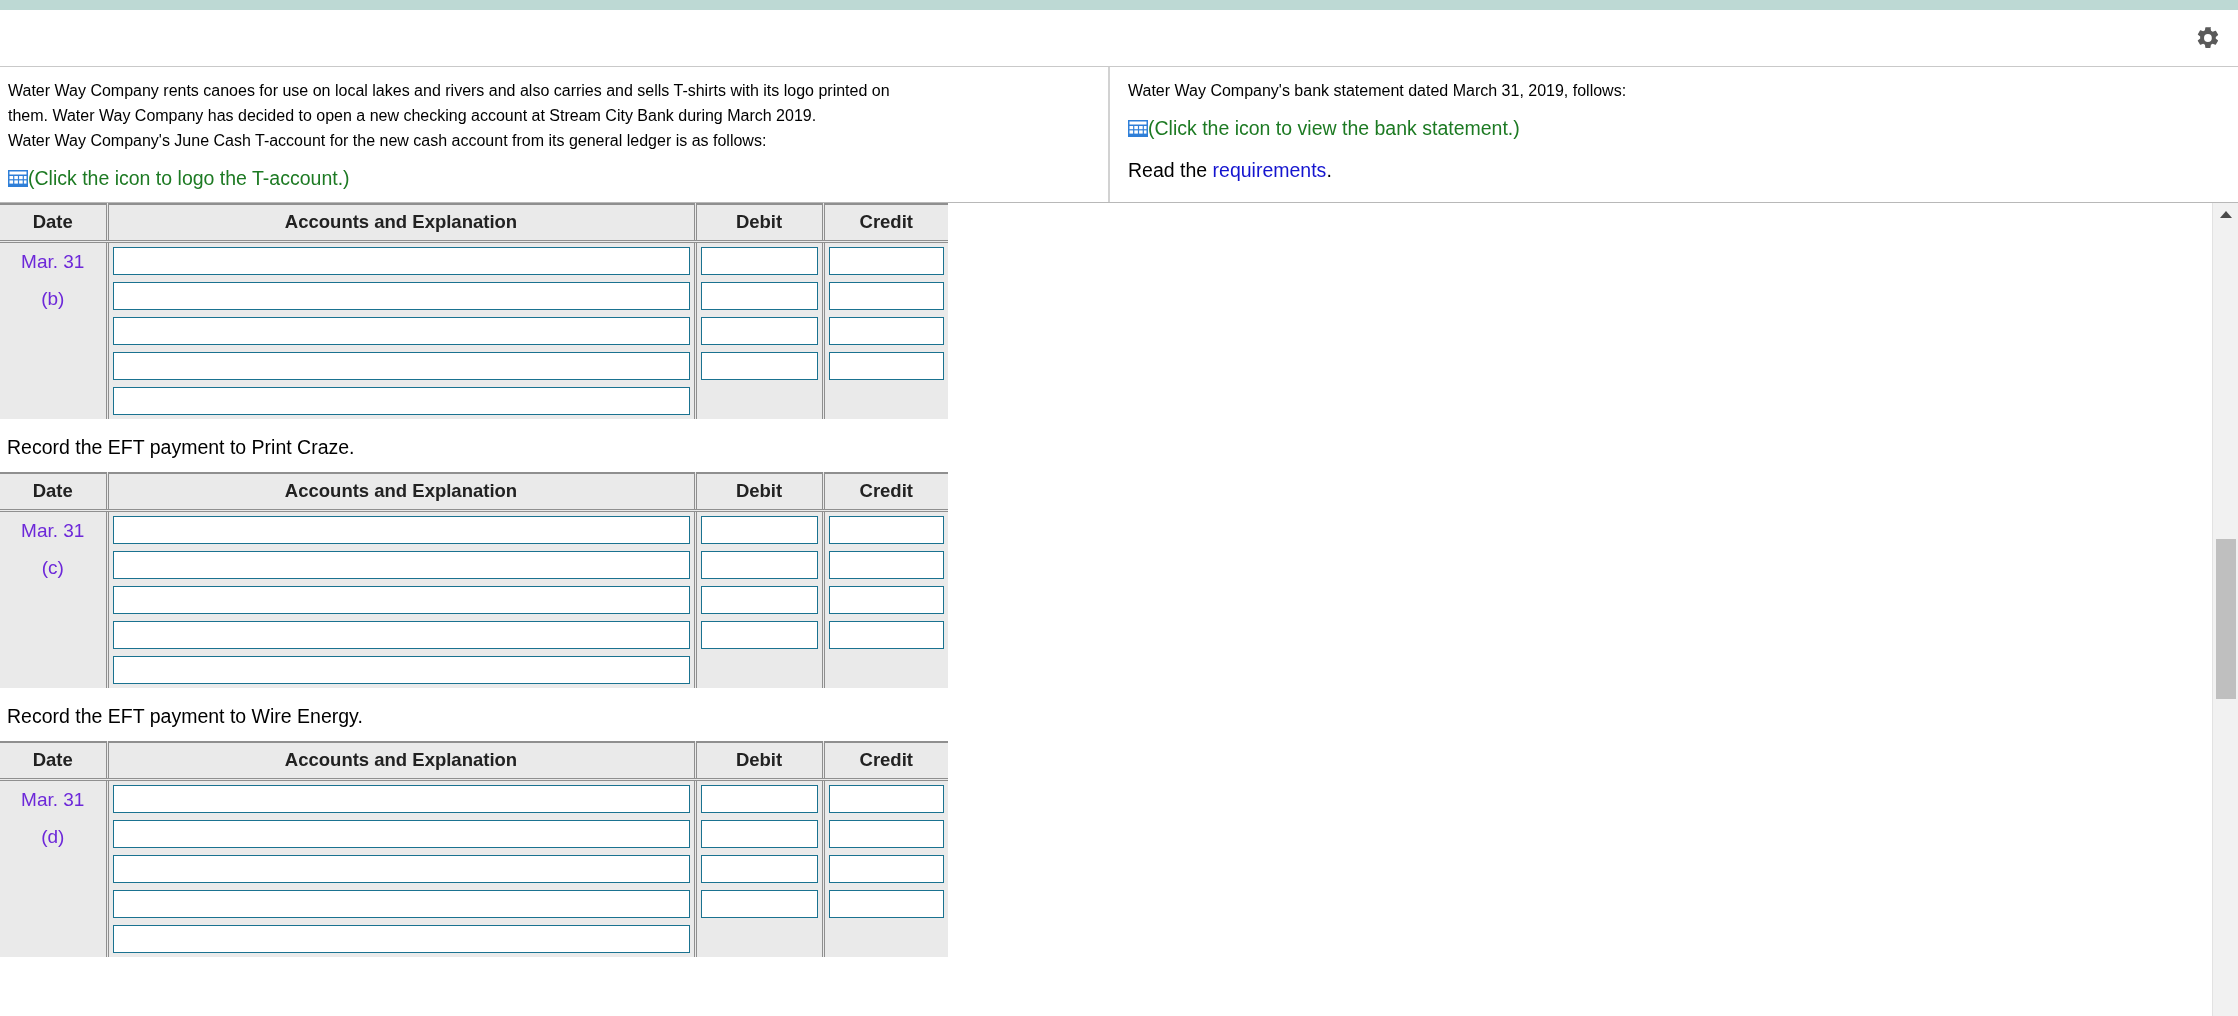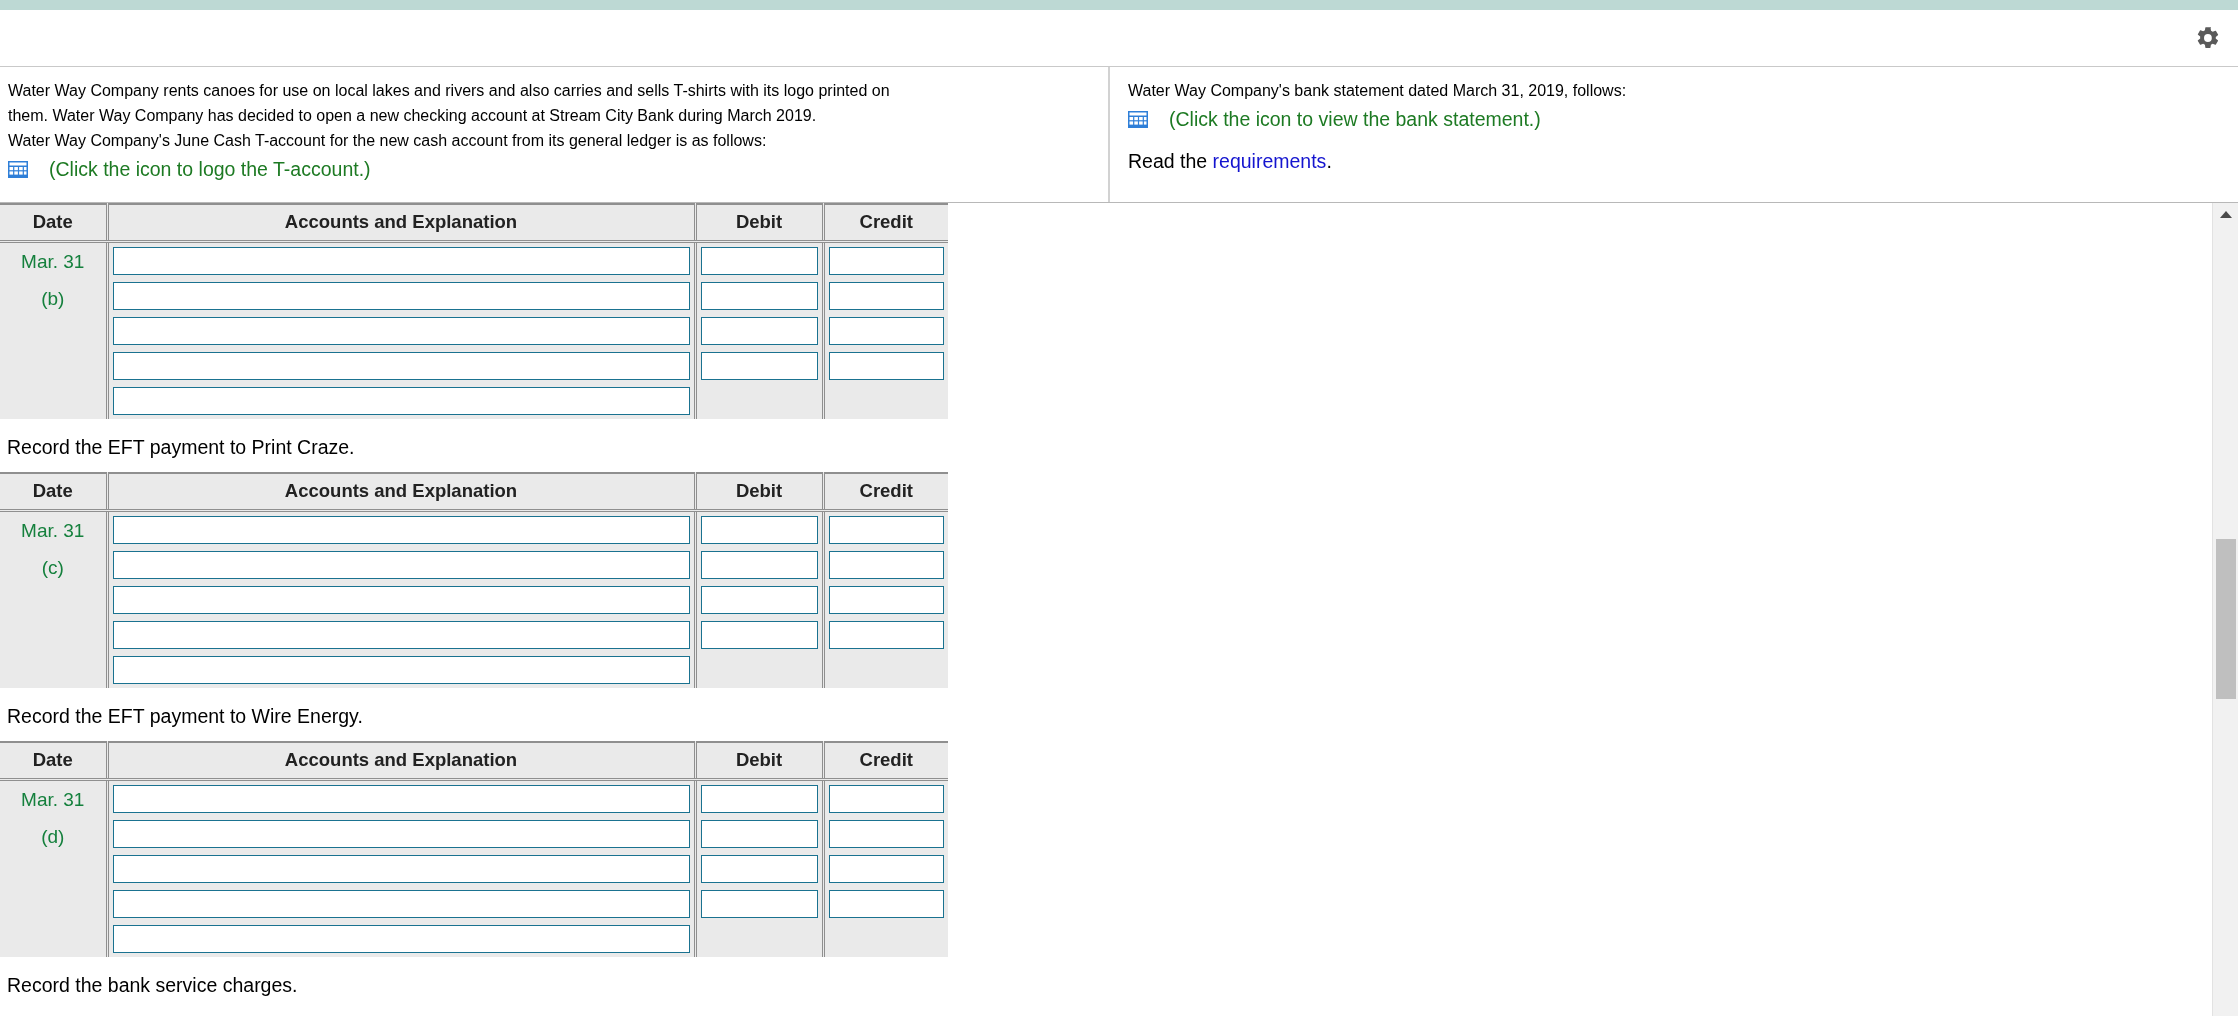--- a/index.html
+++ b/index.html
@@ -56,22 +56,22 @@
   }
   .stmt-line {
     font-size: 16px;
     color: #000000;
     line-height: 25px;
     white-space: nowrap;
   }
   .icon-line {
     display: flex;
     align-items: center;
-    gap: 21px;
-    margin-top: 5px;
+    gap: 0;
+    margin-top: 14px;
   }
   .grid-icon {
     width: 20px; height: 17px;
     display: block;
     cursor: pointer;
     flex: 0 0 auto;
   }
   .green-link {
     font-size: 19.5px;
     color: #1d7a23;
@@ -134,21 +134,21 @@
     border-left: 3px double #8f8f8f;
   }
   .jtable td {
     background: #eaeaea;
     padding: 0;
     vertical-align: top;
   }
   .date-cell {
     text-align: center;
     font-size: 19px;
-    color: #15803d;
+    color: #6d28d9;
     padding-top: 8px;
     line-height: 37px;
     vertical-align: top;
   }
   .date-cell .d1 { display:block; }
   .date-cell .d2 { display:block; }
 
   .cellwrap {
     padding: 4px 4px 3px 4px;
   }
@@ -574,21 +574,20 @@
             </td>
             <td class="sep">
               <div class="cellwrap blank"></div>
             </td>
             <td class="sep">
               <div class="cellwrap blank"></div>
             </td>
           </tr>
         </tbody>
       </table>
-      <div class="caption">Record the bank service charges.</div>
     </div>
 
   <div class="vscroll">
     <div class="vs-arrow">
       <span class="tri-up"></span>
     </div>
     <div class="vs-thumb"></div>
   </div>
 </div>
 

